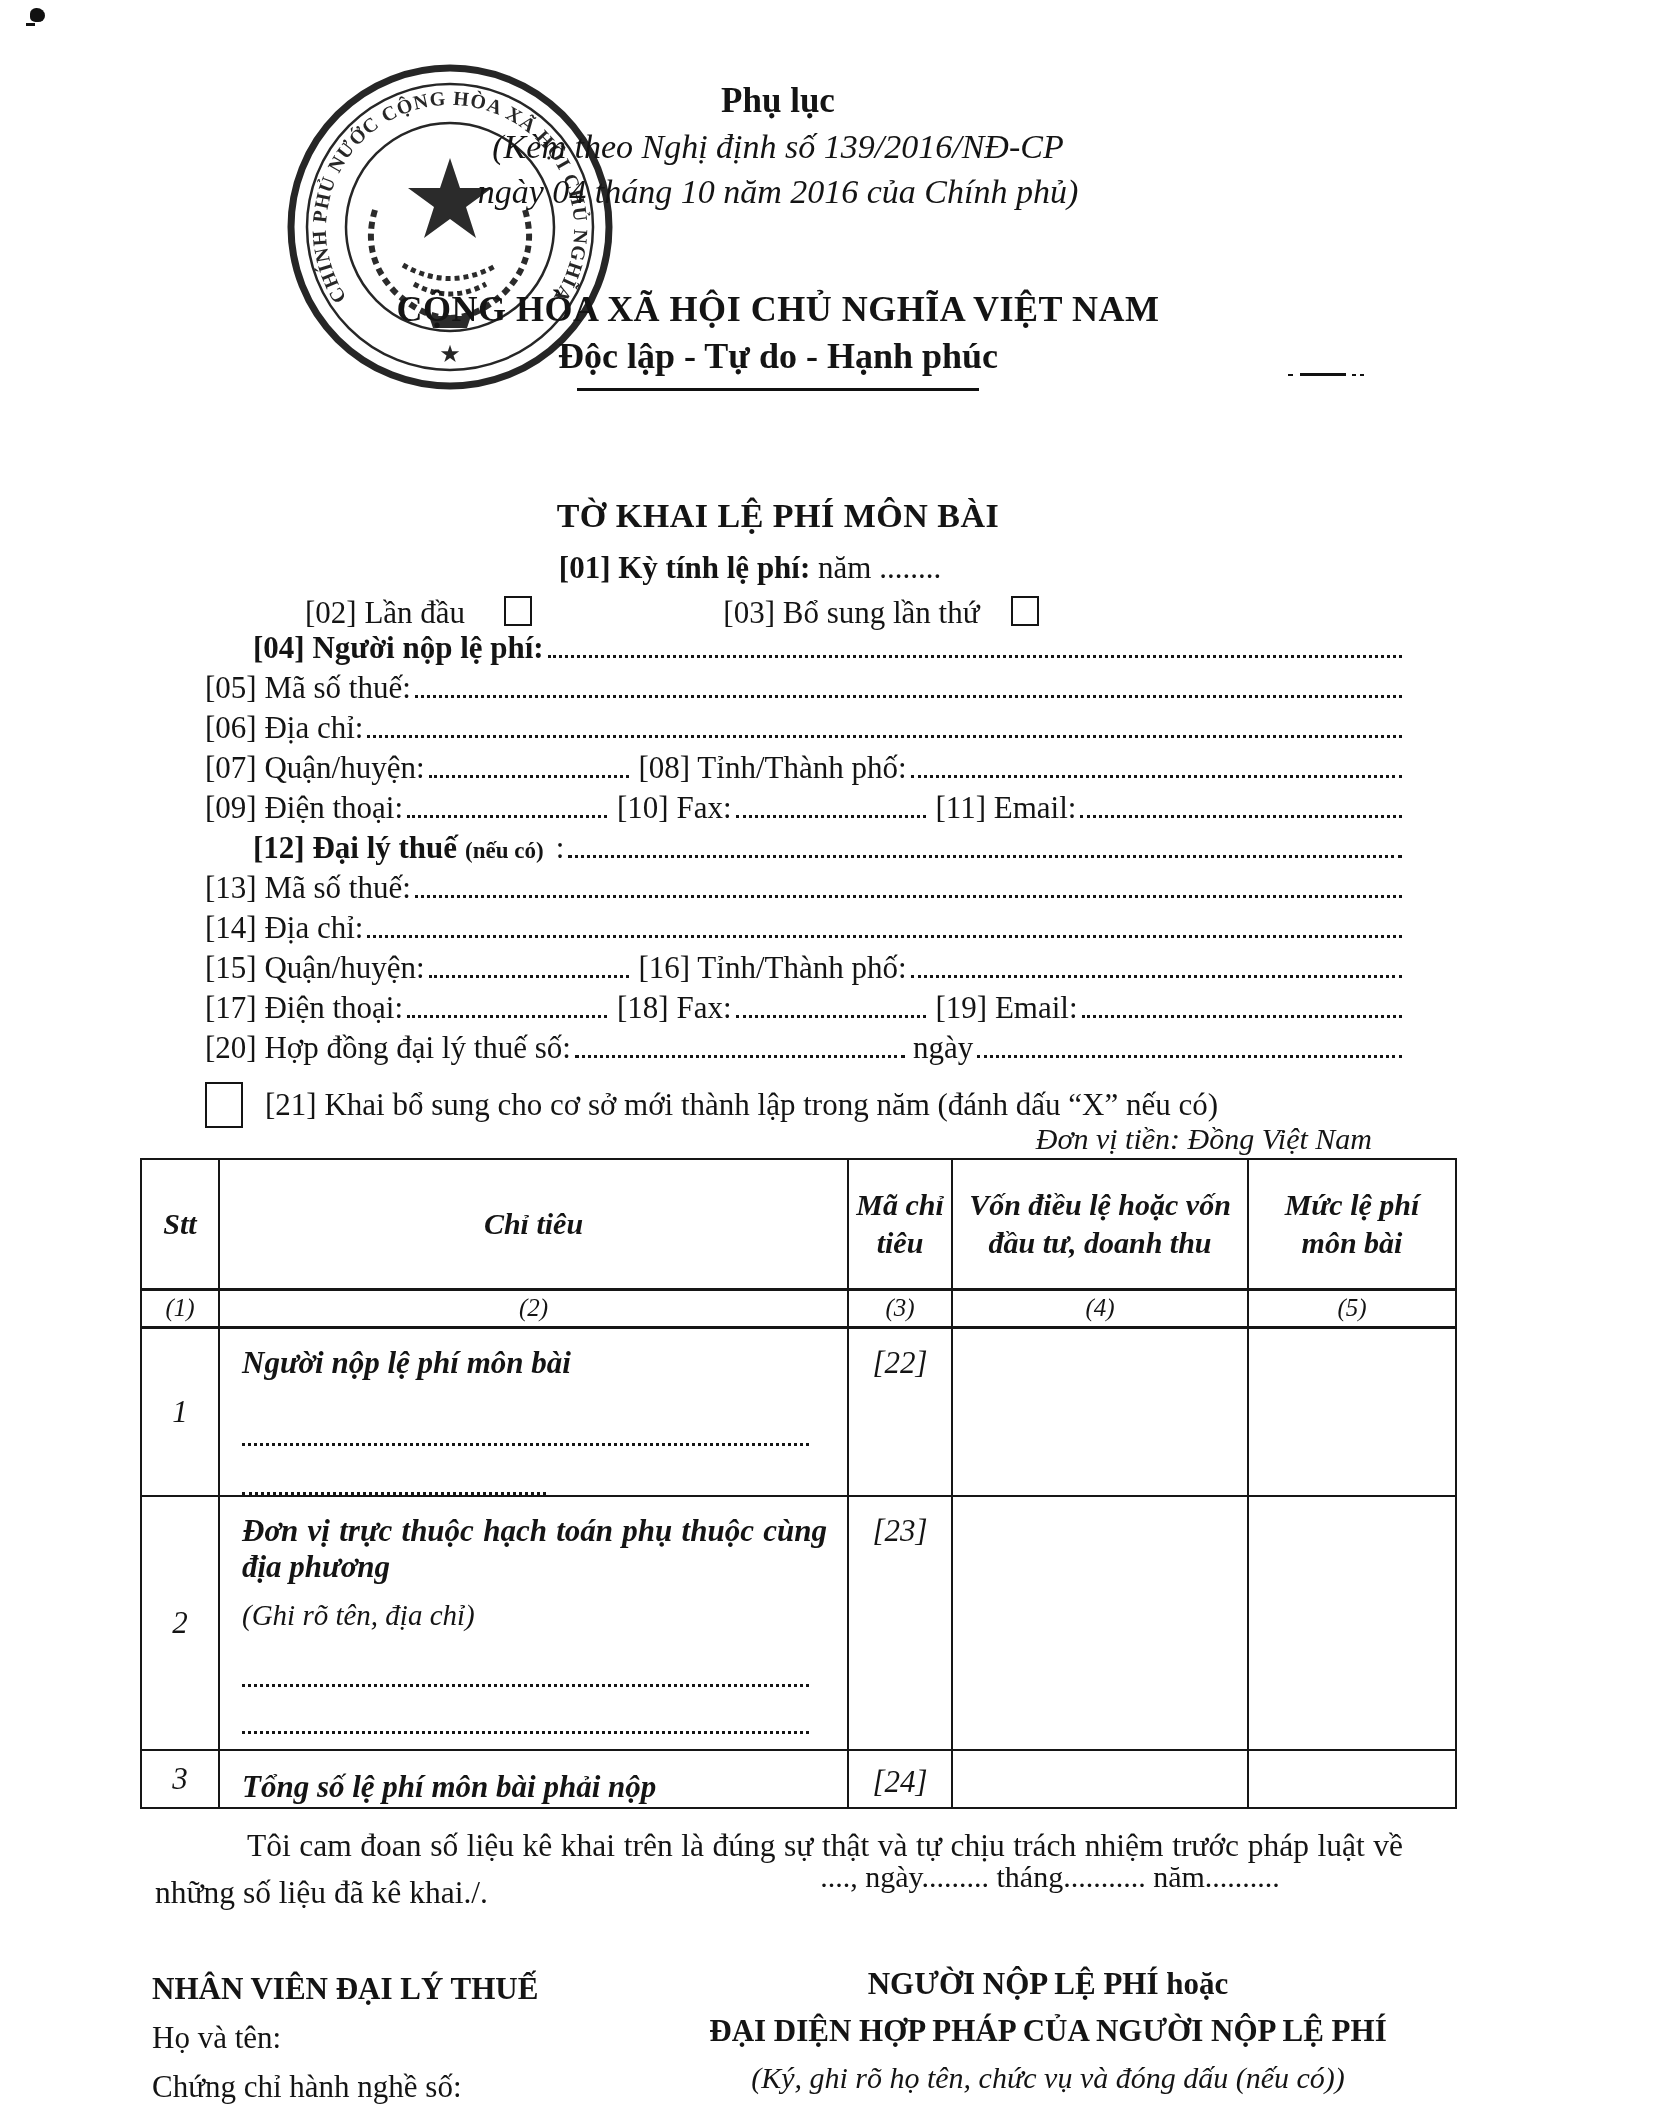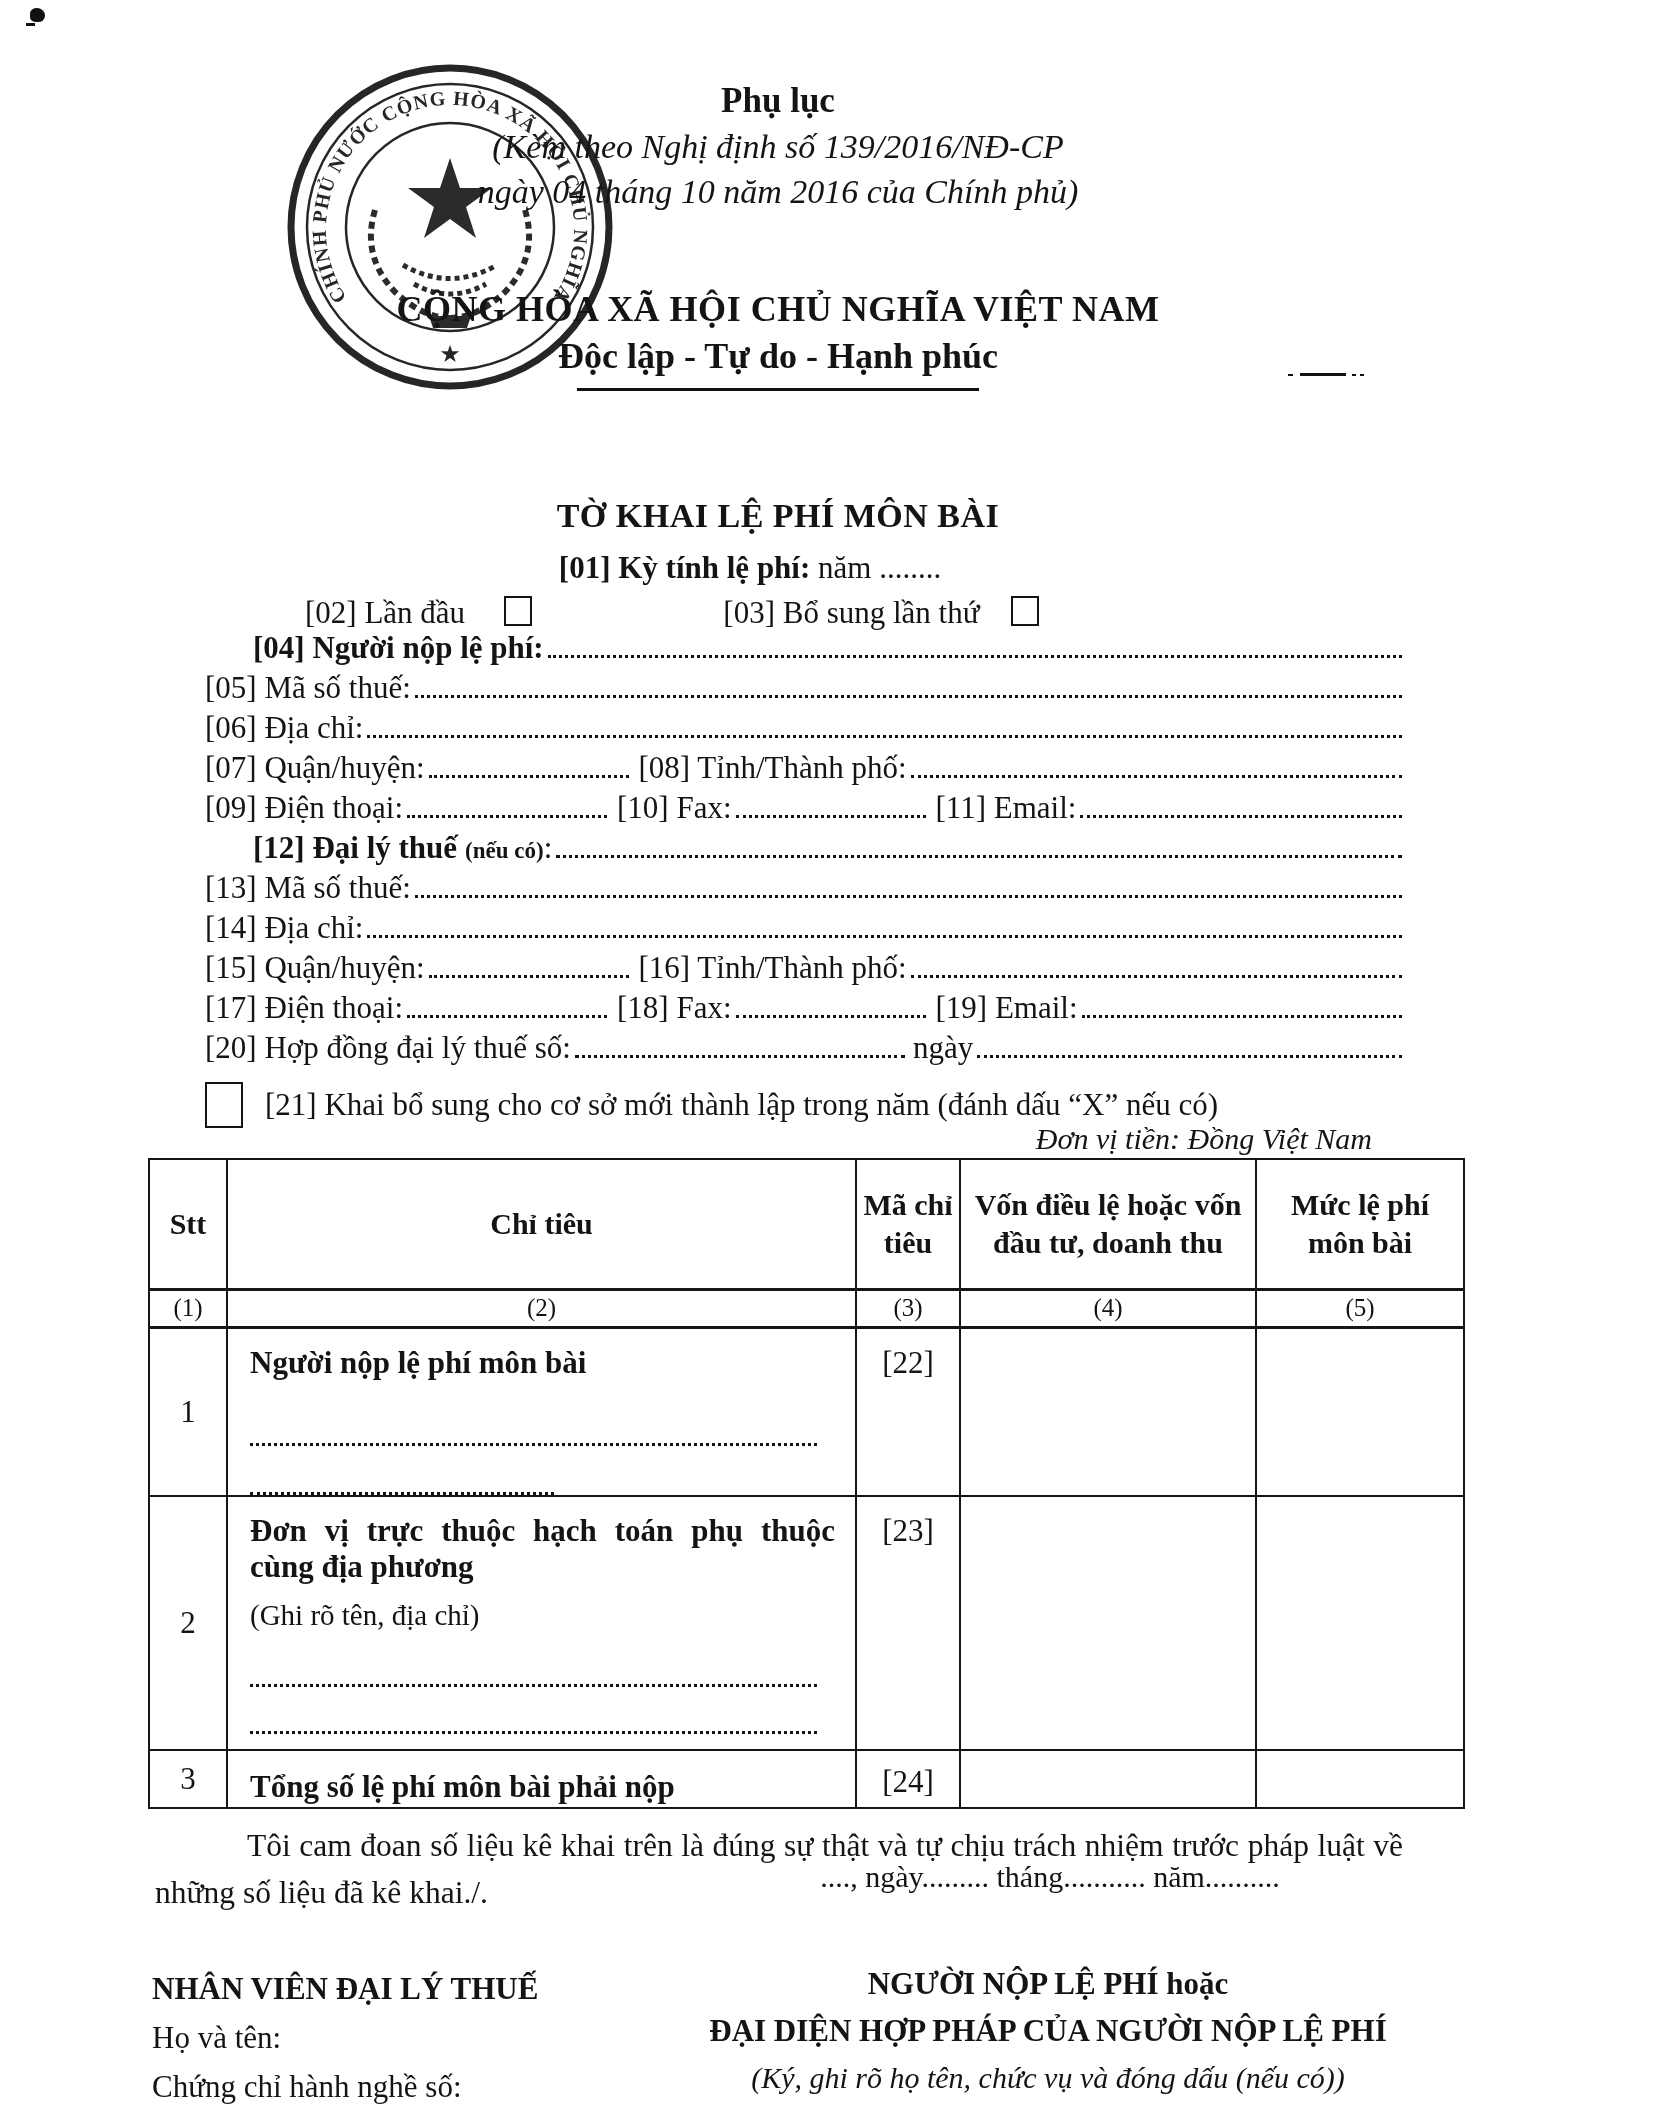--- a/index.html
+++ b/index.html
@@ -36,31 +36,31 @@
   
   .line01{position:absolute;left:0;top:550px;width:1500px;text-align:center;font-size:31px;}
   .line01 b{font-weight:bold;}
   .line0203{position:absolute;left:305px;top:595px;font-size:31px;}
   .cb{display:inline-block;width:24px;height:26px;border:2px solid #141414;vertical-align:-3px;background:#fff;}
   .gap180{display:inline-block;width:176px;}
   .fields{position:absolute;left:205px;top:630px;width:1197px;font-size:31px;}
   .fline{display:flex;align-items:baseline;height:40px;white-space:nowrap;}
   .fline .lbl{flex:none;}
   .fline b{font-weight:bold;margin-left:48px;}
-  .small-note{font-size:23px;font-weight:bold;margin:0 0 0 8px;}
+  .small-note{font-size:23px;font-weight:bold;margin:0 12px 0 8px;}
   .dots{display:inline-block;height:0;border-bottom:3px dotted #141414;flex:1 1 auto;margin-left:4px;}
   .dots.fix200{flex:0 0 200px;margin-right:10px;}
   .dots.fix190{flex:0 0 190px;margin-right:10px;}
   .dots.fix330{flex:0 0 330px;margin-right:8px;}
   .line21{position:absolute;left:205px;top:1082px;font-size:31px;display:flex;align-items:center;}
   .cb-large{display:inline-block;width:34px;height:42px;border:2px solid #141414;margin-right:22px;background:#fff;}
   .currency-note{position:absolute;left:0;top:1122px;width:1372px;text-align:right;
     font-size:30px;font-style:italic;}
   
-  .fee-table{position:absolute;left:148px;top:1158px;border-collapse:collapse;table-layout:fixed;}
+  .fee-table{position:absolute;left:140px;top:1158px;border-collapse:collapse;table-layout:fixed;font-style:italic;}
   .fee-table td{border:2px solid #161616;padding:0 14px;vertical-align:top;overflow:hidden;}
   .fee-table tr.hdr td{border-bottom:3px solid #161616;vertical-align:middle;text-align:center;
     font-weight:bold;font-size:30px;line-height:38px;padding:6px 6px;}
   .fee-table tr.sub td{border-bottom:3px solid #161616;text-align:center;font-size:25px;
     vertical-align:middle;padding:2px;}
   .fee-table td.stt{text-align:center;vertical-align:middle;font-size:31px;}
   .fee-table td.code{text-align:center;font-size:31px;padding-top:16px;}
   .fee-table td.body2{padding:16px 20px 0 22px;font-size:31px;}
   .row-label{font-weight:bold;}
   .row-label.just{text-align:justify;}

